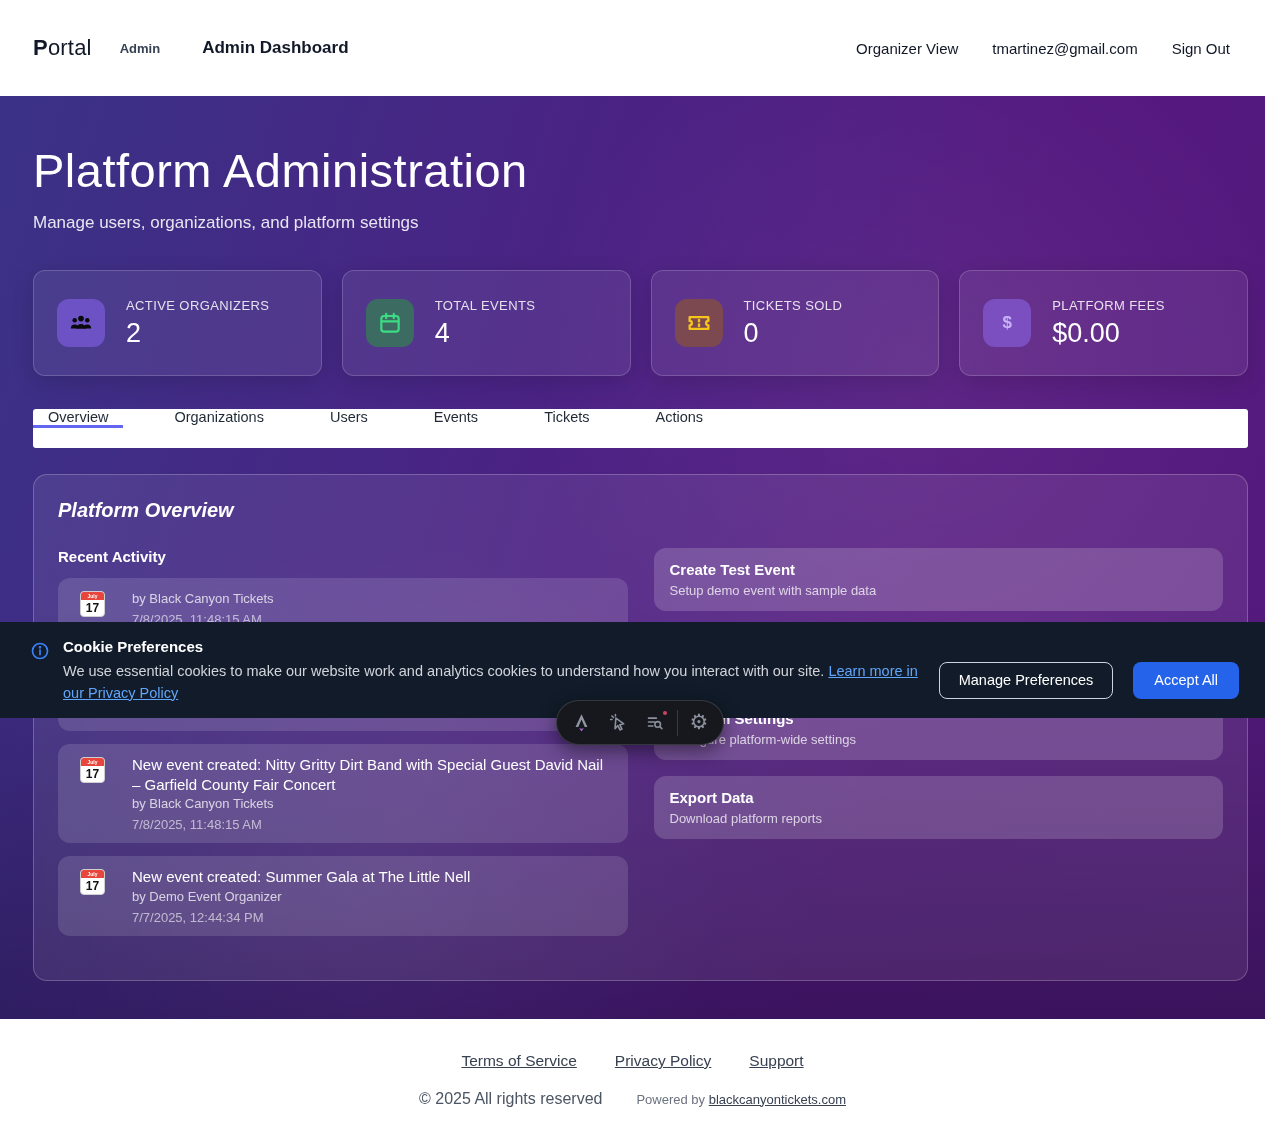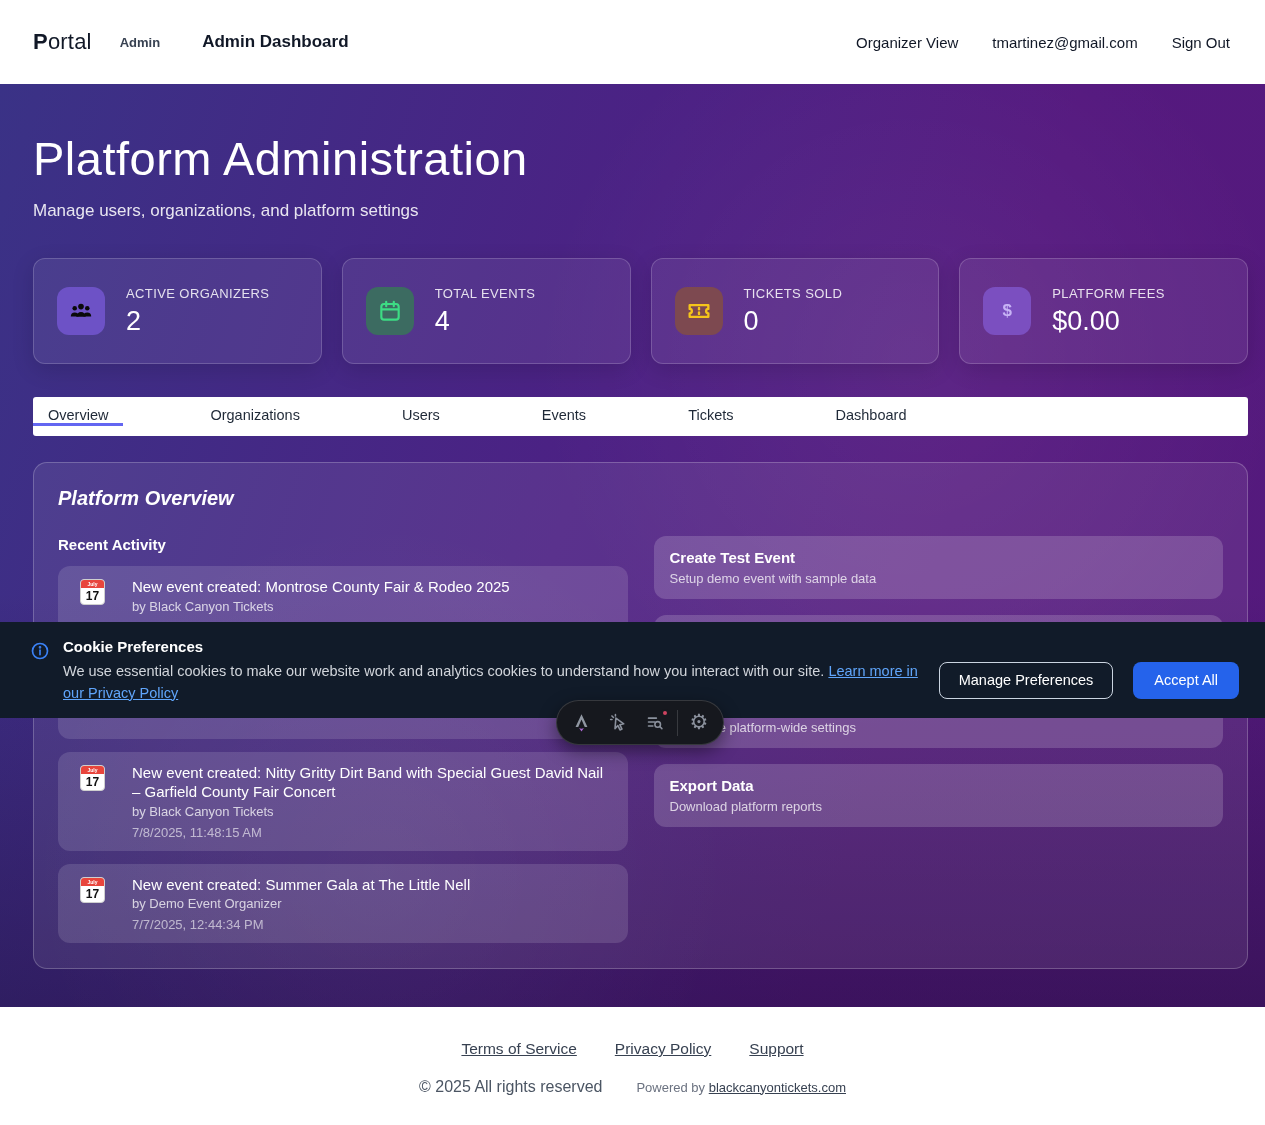--- a/index.html
+++ b/index.html
@@ -1,20 +1,20 @@
 <!DOCTYPE html>
 <html><head>
 <meta charset="utf-8">
 <style>
   * { margin:0; padding:0; box-sizing:border-box; }
   body { font-family:"Liberation Sans", sans-serif; background:#fff; }
   .page { position:relative; width:1265px; height:1125px; overflow:hidden; background:#fff; }
 
   
-  .header { height:84px; background:#fff; display:flex; align-items:center; padding:0 35px 0 33px; }
+  .header { height:96px; background:#fff; display:flex; align-items:center; padding:0 35px 0 33px; }
   .brand { font-size:22px; color:#111827; letter-spacing:0.2px; }
   .brand .bp { font-weight:700; }
   .brand-badge { margin-left:28px; font-size:13px; color:#374151;font-weight:bold; }
   .header-title { margin-left:42px; font-size:17px; font-weight:700; color:#111827; }
   .header-nav { margin-left:auto; display:flex; align-items:center; gap:34px; }
   .header-nav span, .header-nav a { font-size:15px; color:#111827; text-decoration:none; cursor:pointer; }
 
   
   .hero {
     height:923px; padding:0 17px 0 33px; position:relative;
@@ -38,21 +38,21 @@
   .tile { width:48px; height:48px; border-radius:12px; display:flex; align-items:center; justify-content:center; flex-shrink:0; }
   .tile-organizers { background:#6d52c6; }
   .tile-events { background:#3c6b61; }
   .tile-tickets { background:#7d4950; }
   .tile-fees { background:#7b4fc0; }
   .tile-fees .dollar { color:#c7b3f5; font-size:17px; font-weight:700; }
   .stat-label { font-size:13px; color:rgba(255,255,255,0.85); letter-spacing:0.4px; }
   .stat-value { font-size:27px; color:#fff; margin-top:5px; }
 
   
-  .tabbar { margin-top:33px; background:#fff; height:39px; display:flex; border-radius:3px; align-items:center;gap:36px; }
+  .tabbar { margin-top:33px; background:#fff; height:39px; display:flex; border-radius:3px; align-items:flex-start; }
   .tab { display:flex; align-items:center; padding:0 15px; margin-right:36px; font-size:14.5px; color:#1f2937; border-bottom:3px solid transparent; cursor:pointer; }
   .tab.active { border-bottom-color:#6366f1; }
 
   
   .panel {
     margin-top:26px; height:507px; border-radius:14px; padding:24px 24px 20px;
     background:rgba(255,255,255,0.08); border:1px solid rgba(255,255,255,0.22);
   }
   .panel-title { font-size:20px; font-weight:700; color:#fff;font-style:italic; }
   .columns { display:grid; grid-template-columns:1fr 1fr; gap:26px; margin-top:26px; }
@@ -181,37 +181,36 @@
         </div>
       </div>
     </div>
 
     <div class="tabbar">
       <div class="tab active">Overview</div>
       <div class="tab">Organizations</div>
       <div class="tab">Users</div>
       <div class="tab">Events</div>
       <div class="tab">Tickets</div>
-      <div class="tab">Dashboard</div>
+      <div class="tab">Actions</div>
     </div>
 
     <div class="panel">
       <div class="panel-title">Platform Overview</div>
       <div class="columns">
 
         <div>
           <div class="col-heading">Recent Activity</div>
 
           <div class="activity-item">
             <div class="cal">
                 <div class="cal-top">July</div>
                 <div class="cal-day">17</div>
               </div>
             <div>
-              <div class="activity-title">New event created: Montrose County Fair &amp; Rodeo 2025</div>
               <div class="activity-by">by Black Canyon Tickets</div>
               <div class="activity-time">7/8/2025, 11:48:15 AM</div>
             </div>
           </div>
 
           <div class="activity-item covered">
             <div>
               <div class="activity-title"></div>
               <div class="activity-by"></div>
               <div class="activity-time"></div>

